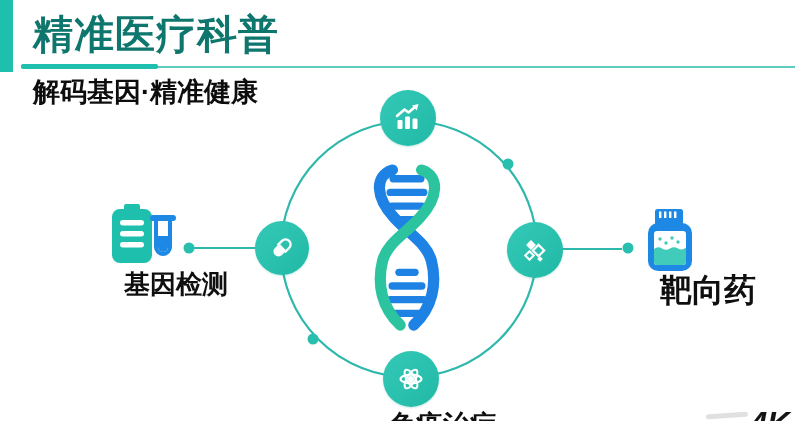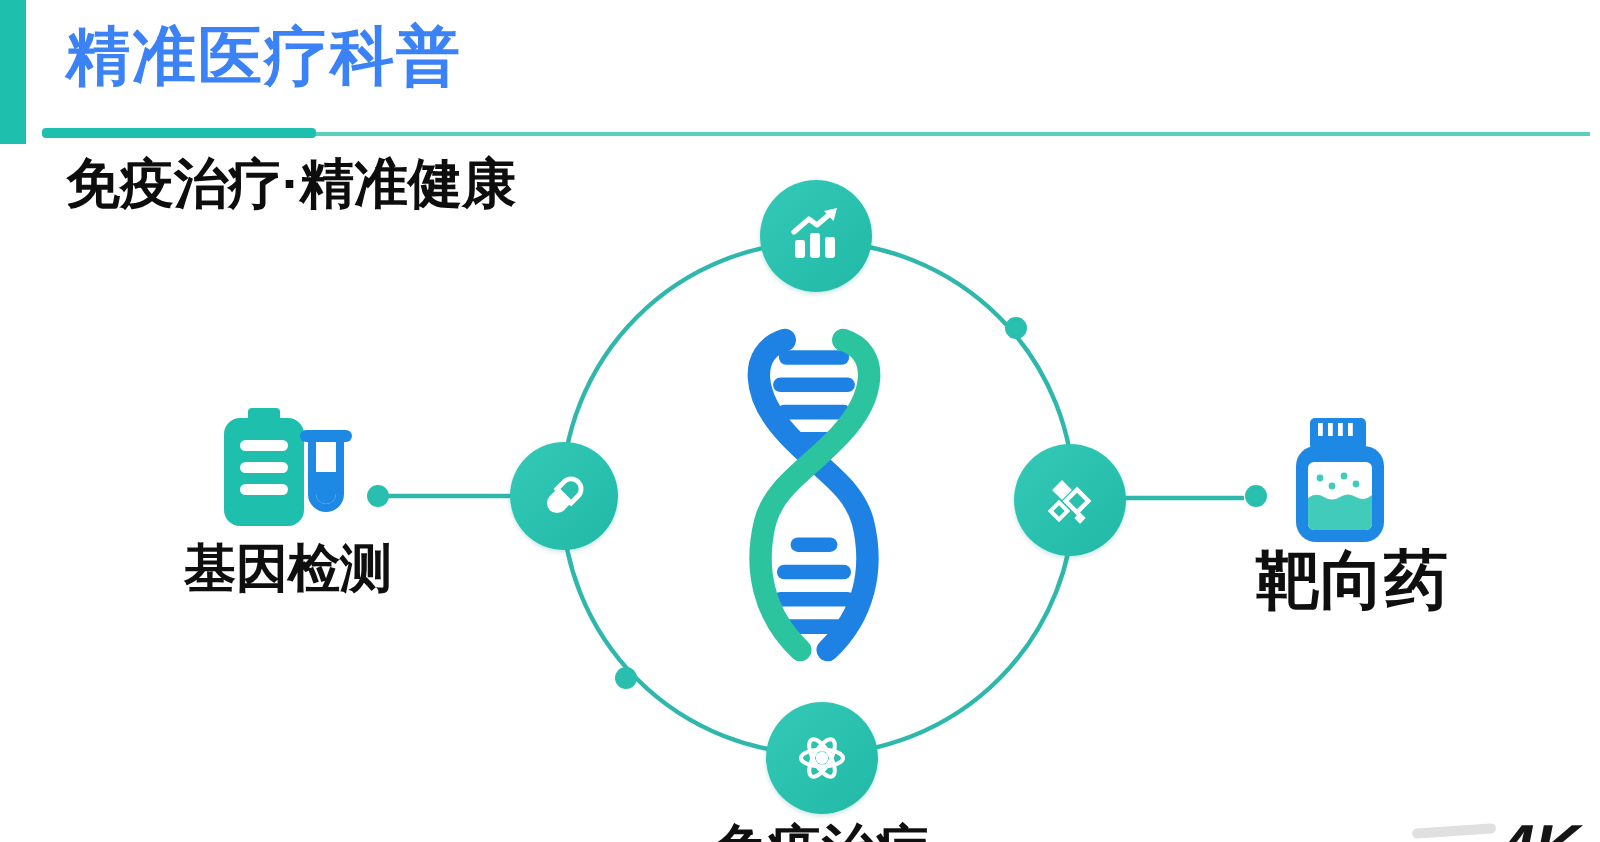--- a/index.html
+++ b/index.html
@@ -1,48 +1,48 @@
 <!DOCTYPE html>
 <html><head>
 <meta charset="utf-8">
 <style>
   html,body{margin:0;padding:0;}
   body{width:800px;height:421px;overflow:hidden;background:#ffffff;position:relative;
        font-family:"Liberation Sans","DejaVu Sans",sans-serif;}
   .abs{position:absolute;}
   
   .accent-bar{left:0;top:0;width:13px;height:72px;background:#1FBFAD;}
-  .title{left:33px;top:7px;font-size:32px;font-weight:900;color:#3b82f6;letter-spacing:1px;white-space:nowrap;}
+  .title{left:33px;top:7px;font-size:40px;font-weight:900;color:#0f766e;letter-spacing:1px;white-space:nowrap;}
   .underline-thin{left:21px;top:66px;width:774px;height:2px;background:#5BCEC0;}
   .underline-thick{left:21px;top:64px;width:137px;height:5px;background:#1FBFAD;border-radius:2px;}
   .subtitle{left:33px;top:74px;font-size:27px;font-weight:800;color:#0d0d0d;white-space:nowrap;}
   
   .node{border-radius:50%;background:linear-gradient(135deg,#33c9b6,#21b9a6);
         display:flex;align-items:center;justify-content:center;box-shadow:0 1px 2px rgba(30,160,145,.25);}
   .node-top{left:380px;top:90px;width:56px;height:56px;}
   .node-left{left:255px;top:221px;width:54px;height:54px;}
   .node-right{left:507px;top:222px;width:56px;height:56px;}
   .node-bottom{left:383px;top:351px;width:56px;height:56px;}
   
-  .node-label{font-weight:900;color:#0f0f0f;text-align:center;white-space:nowrap;}
+  .node-label{font-weight:900;color:#0f0f0f;text-align:center;white-space:nowrap;margin-left:32px;}
   .label-gene{left:88px;top:267px;width:112px;font-size:26px;}
   .label-drug{left:628px;top:269px;width:88px;font-size:32px;}
   .label-immuno{left:355px;top:407px;width:112px;font-size:27px;}
   
   .watermark-4k{left:750px;top:406px;font-size:31px;font-weight:900;font-style:italic;color:#151515;}
   .watermark-faint{left:706px;top:413px;width:42px;height:5px;background:#e0e0e0;border-radius:3px;transform:rotate(-4deg);}
 </style>
 </head>
 <body>
 
 <div class="abs accent-bar"></div>
 <div class="abs title">精准医疗科普</div>
 <div class="abs underline-thin"></div>
 <div class="abs underline-thick"></div>
-<div class="abs subtitle">免疫治疗·精准健康</div>
+<div class="abs subtitle">解码基因·精准健康</div>
 
 <svg class="abs" style="left:0;top:0;" width="800" height="421" viewBox="0 0 800 421">
   <circle cx="409" cy="249" r="128" fill="none" stroke="#2DB8AB" stroke-width="2.2"></circle>
   <line x1="194" y1="248" x2="257" y2="248" stroke="#2DB8AB" stroke-width="2.2"></line>
   <line x1="562" y1="249" x2="622" y2="249" stroke="#2DB8AB" stroke-width="2.2"></line>
   <circle cx="189" cy="248" r="5.5" fill="#29BFAE"></circle>
   <circle cx="628" cy="248" r="5.5" fill="#29BFAE"></circle>
   <circle cx="508" cy="164" r="5.5" fill="#29BFAE"></circle>
   <circle cx="313" cy="339" r="5.5" fill="#29BFAE"></circle>
 </svg>

